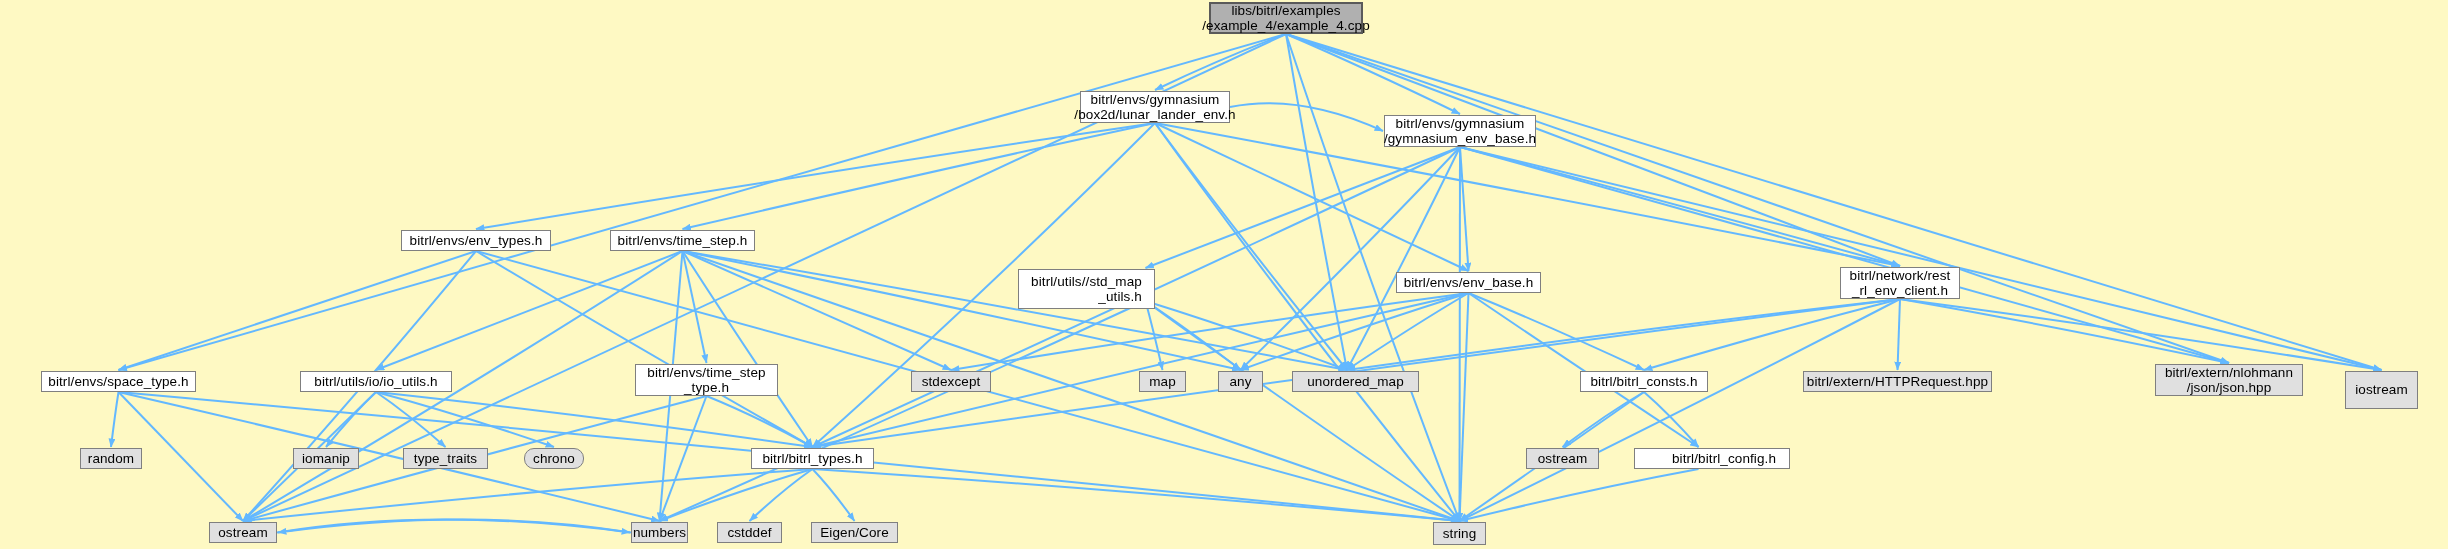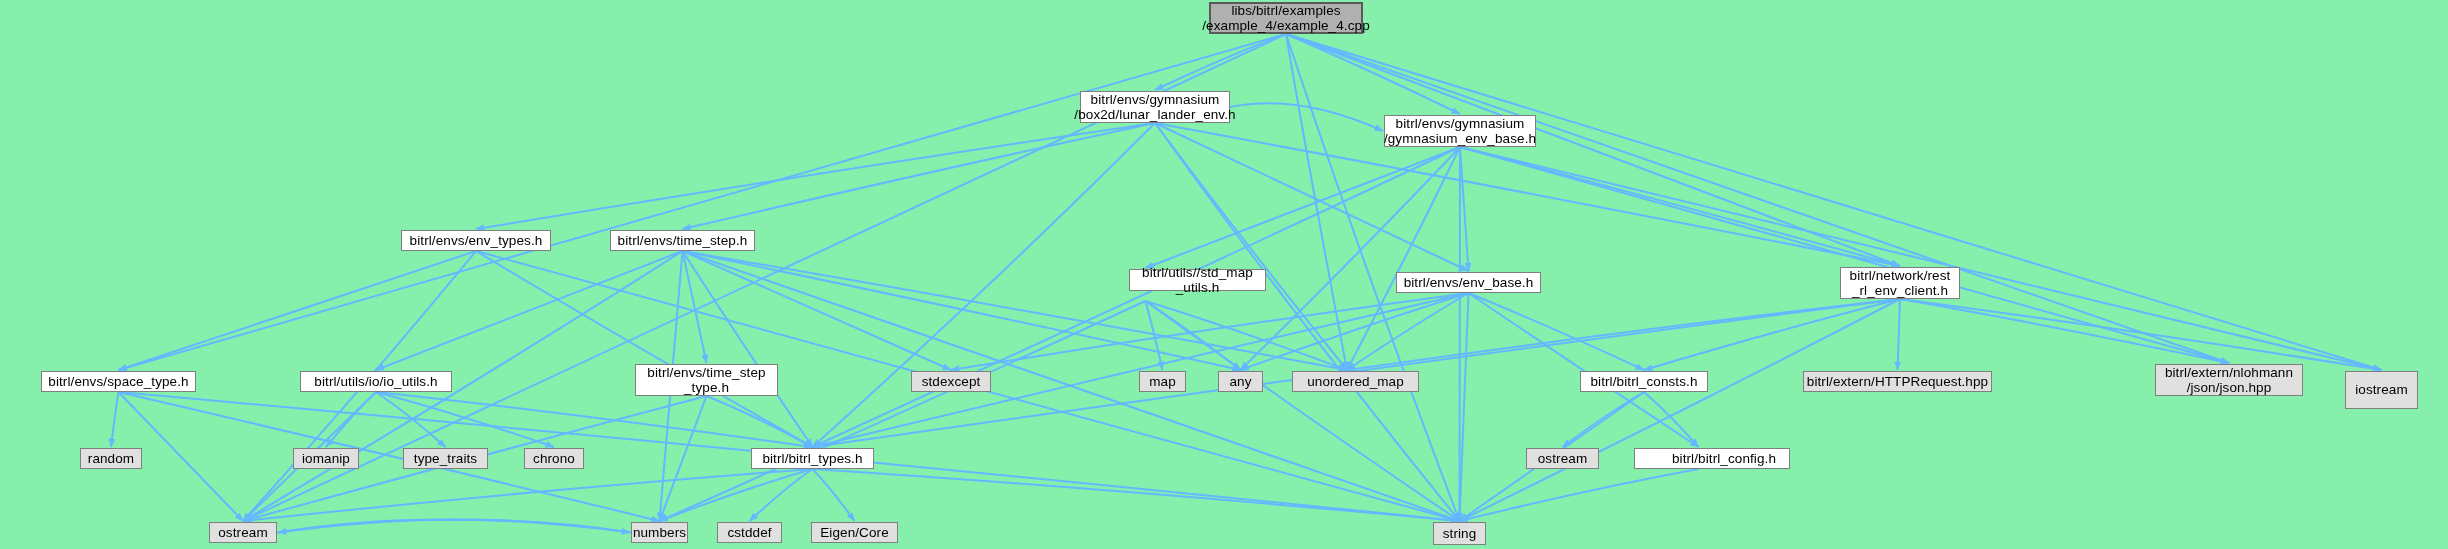--- a/index.html
+++ b/index.html
@@ -1,18 +1,18 @@
 <!DOCTYPE html>
 <html><head>
 <meta charset="utf-8">
 <style>
   html,body{margin:0;padding:0;background:#000;}
   body{width:2448px;height:549px;overflow:hidden;
        font-family:"Liberation Sans","DejaVu Sans",sans-serif;}
-  #graph{position:relative;width:2448px;height:549px;background:#86efac;}
+  #graph{position:relative;width:2448px;height:549px;background:#fef9c3;}
   #edges{position:absolute;left:0;top:0;width:2448px;height:549px;}
   .node{position:absolute;box-sizing:border-box;
         border:1px solid #7f7f7f;
         display:flex;align-items:center;justify-content:center;
         text-align:center;color:#000;line-height:1.12;
         font-size:13.5px;letter-spacing:0.1px;
         white-space:pre;padding:1px 4px;}
   .node.hdr{background:#fff;}
   .node.sys{background:#e0e0e0;}
   .node.root{background:#b0b0b0;border:2px solid #5a5a5a;}
@@ -113,42 +113,42 @@
   </svg>
   <div id="node-layer">
       <div class="node root" style="left: 1209px; top: 2px; width: 154px; height: 32px;">libs/bitrl/examples
 /example_4/example_4.cpp</div>
       <div class="node hdr" style="left: 1080px; top: 91px; width: 150px; height: 32px;">bitrl/envs/gymnasium
 /box2d/lunar_lander_env.h</div>
       <div class="node hdr" style="left: 1384px; top: 115px; width: 152px; height: 32px;">bitrl/envs/gymnasium
 /gymnasium_env_base.h</div>
       <div class="node hdr" style="left: 401px; top: 230px; width: 150px; height: 21px;">bitrl/envs/env_types.h</div>
       <div class="node hdr" style="left: 610px; top: 230px; width: 145px; height: 21px;">bitrl/envs/time_step.h</div>
-      <div class="node hdr" style="left: 1129px; top: 269px; width: 137px; height: 22px;">bitrl/utils//std_map
+      <div class="node hdr" style="left: 1018px; top: 269px; width: 137px; height: 40px; text-align: right;">bitrl/utils//std_map
 _utils.h</div>
       <div class="node hdr" style="left: 1396px; top: 272px; width: 145px; height: 21px;">bitrl/envs/env_base.h</div>
       <div class="node hdr" style="left: 1840px; top: 267px; width: 120px; height: 32px;">bitrl/network/rest
 _rl_env_client.h</div>
       <div class="node hdr" style="left: 41px; top: 371px; width: 155px; height: 21px;">bitrl/envs/space_type.h</div>
       <div class="node hdr" style="left: 300px; top: 371px; width: 152px; height: 21px;">bitrl/utils/io/io_utils.h</div>
       <div class="node hdr" style="left: 635px; top: 364px; width: 143px; height: 32px;">bitrl/envs/time_step
 _type.h</div>
       <div class="node sys" style="left: 911px; top: 371px; width: 80px; height: 21px;">stdexcept</div>
       <div class="node sys" style="left: 1139px; top: 371px; width: 47px; height: 21px;">map</div>
       <div class="node sys" style="left: 1218px; top: 371px; width: 45px; height: 21px;">any</div>
       <div class="node sys" style="left: 1292px; top: 371px; width: 127px; height: 21px;">unordered_map</div>
       <div class="node hdr" style="left: 1580px; top: 371px; width: 128px; height: 21px;">bitrl/bitrl_consts.h</div>
       <div class="node sys" style="left: 1803px; top: 371px; width: 189px; height: 21px;">bitrl/extern/HTTPRequest.hpp</div>
       <div class="node sys" style="left: 2155px; top: 364px; width: 148px; height: 32px;">bitrl/extern/nlohmann
 /json/json.hpp</div>
       <div class="node sys" style="left: 2345px; top: 371px; width: 73px; height: 38px;">iostream</div>
       <div class="node sys" style="left: 80px; top: 448px; width: 62px; height: 21px;">random</div>
       <div class="node sys" style="left: 293px; top: 448px; width: 66px; height: 21px;">iomanip</div>
       <div class="node sys" style="left: 403px; top: 448px; width: 85px; height: 21px;">type_traits</div>
-      <div class="node sys" style="left: 524px; top: 448px; width: 60px; height: 21px;">chrono</div>
+      <div class="node sys" style="left: 524px; top: 448px; width: 60px; height: 21px; border-radius: 10px;">chrono</div>
       <div class="node hdr" style="left: 751px; top: 448px; width: 123px; height: 21px;">bitrl/bitrl_types.h</div>
       <div class="node sys" style="left: 1526px; top: 448px; width: 73px; height: 21px;">ostream</div>
       <div class="node hdr" style="left: 1634px; top: 448px; width: 156px; height: 21px; padding-left: 28px;">bitrl/bitrl_config.h</div>
       <div class="node sys" style="left: 209px; top: 522px; width: 68px; height: 21px;">ostream</div>
       <div class="node sys" style="left: 631px; top: 522px; width: 57px; height: 21px;">numbers</div>
       <div class="node sys" style="left: 717px; top: 522px; width: 65px; height: 21px;">cstddef</div>
       <div class="node sys" style="left: 811px; top: 522px; width: 87px; height: 21px;">Eigen/Core</div>
       <div class="node sys" style="left: 1433px; top: 522px; width: 53px; height: 23px;">string</div>
     </div>
 </div>

